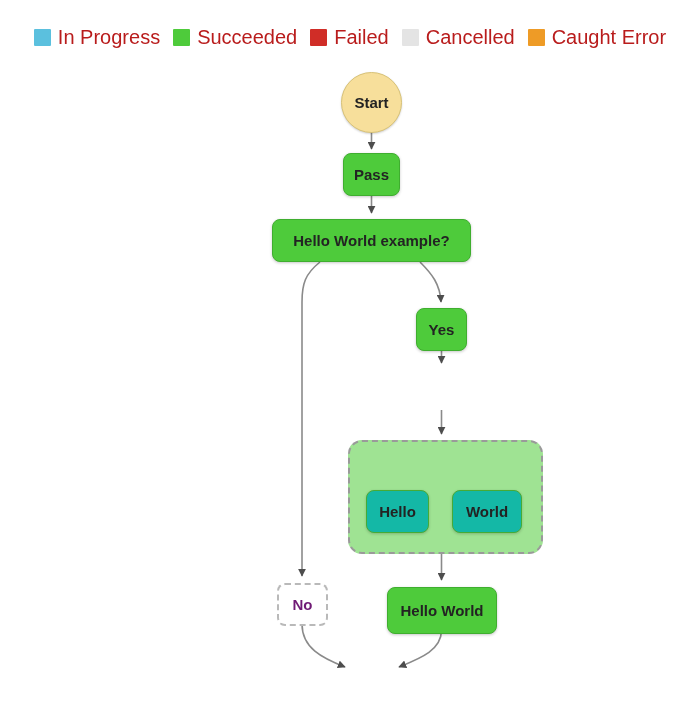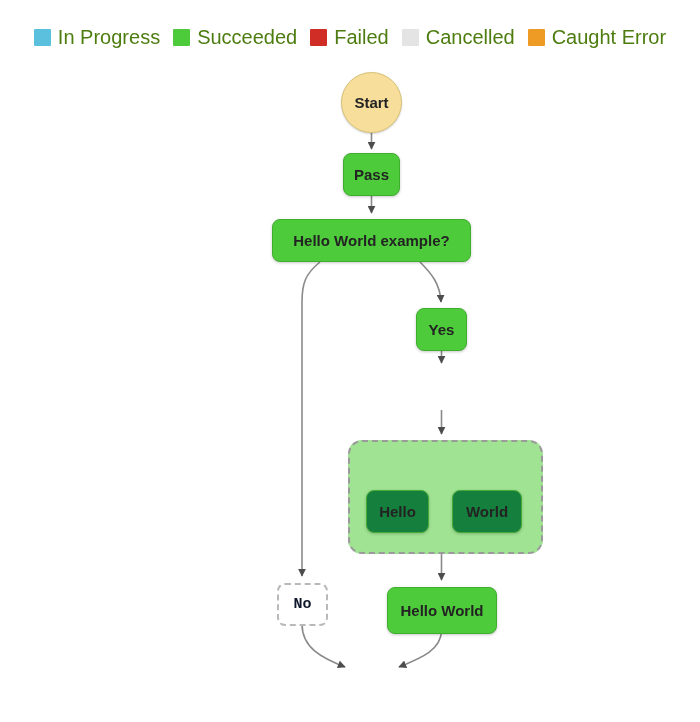--- a/index.html
+++ b/index.html
@@ -33,21 +33,21 @@
     gap: 7px;
   }
   .legend-swatch {
     width: 17px;
     height: 17px;
     border-radius: 1px;
     flex: 0 0 auto;
   }
   .legend-label {
     font-size: 20px;
-    color: #4d7c0f;
+    color: #b91c1c;
     line-height: 1;
     white-space: nowrap;
   }
 
   
   #graph {
     position: absolute;
     left: 0;
     top: 52px;
     width: 700px;
@@ -84,32 +84,31 @@
 
   .node-task {
     border-radius: 8px;
     background: #4ecb3b;
     border: 1px solid #3fae2f;
     box-shadow: 0 1px 3px rgba(0,0,0,0.22);
   }
 
   .node-inner-task {
     border-radius: 8px;
-    background: #15803d;
+    background: #14b8a6;
     border: 1px solid #46ab36;
     box-shadow: 0 1px 3px rgba(0,0,0,0.20);
   }
 
   .node-skipped {
     border-radius: 8px;
     background: #ffffff;
     border: 2px dashed #b9b9b9;
-    color: #0f172a;
+    color: #701a75;
     box-shadow: none;
-    font-family: Liberation Mono, monospace;
   }
 
   .group-box {
     position: absolute;
     box-sizing: border-box;
     border-radius: 14px;
     background: #9fe393;
     border: 2px dashed #9a9a9a;
     z-index: 1;
   }

